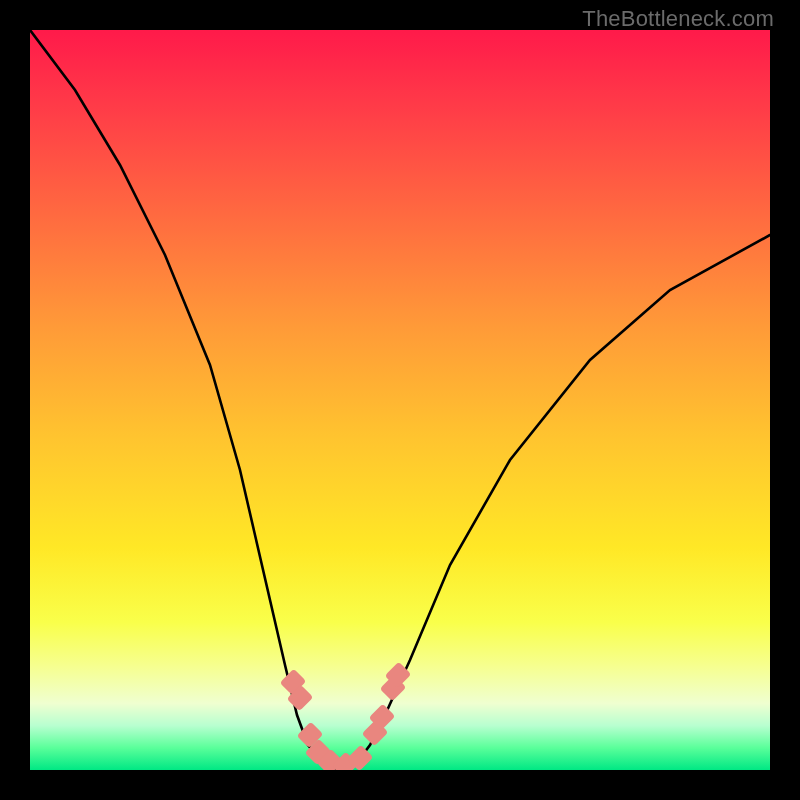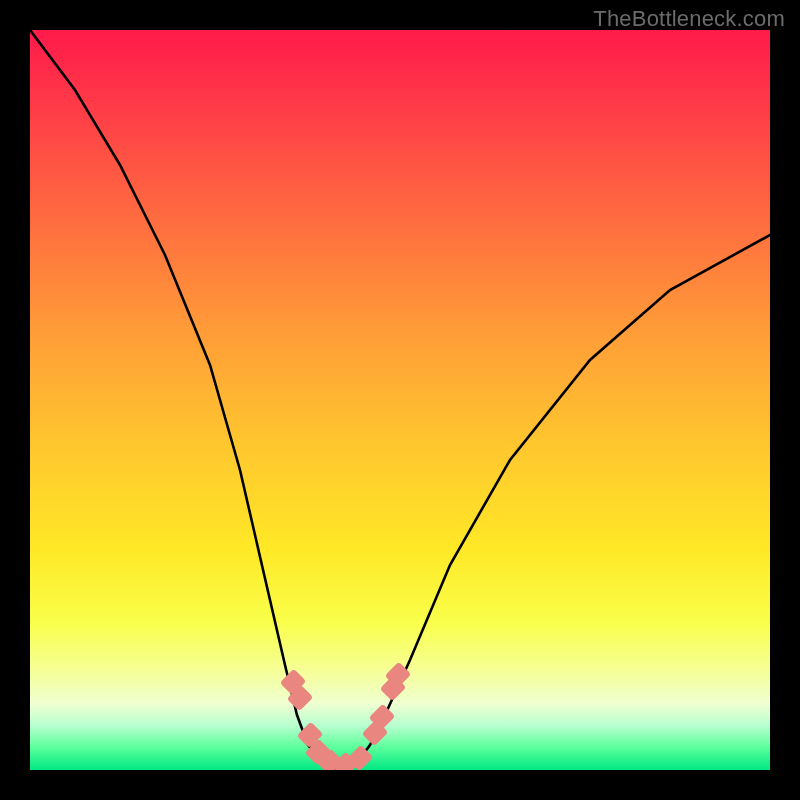--- a/index.html
+++ b/index.html
@@ -57,21 +57,21 @@
   .marker {
     position: absolute;
     width: 18px; height: 20px;
     transform: translate(-50%, -50%) rotate(45deg);
     background: #e9867f;
     border-radius: 4px;
   }
   .watermark {
     position: absolute;
     top: 6px;
-    right: 15px;
+    right: 26px;
     color: #6b6b6b;
     font-size: 22px;
     letter-spacing: 0.2px;
   }
 </style>
 </head>
 <body>
 
 <div class="frame">
 

